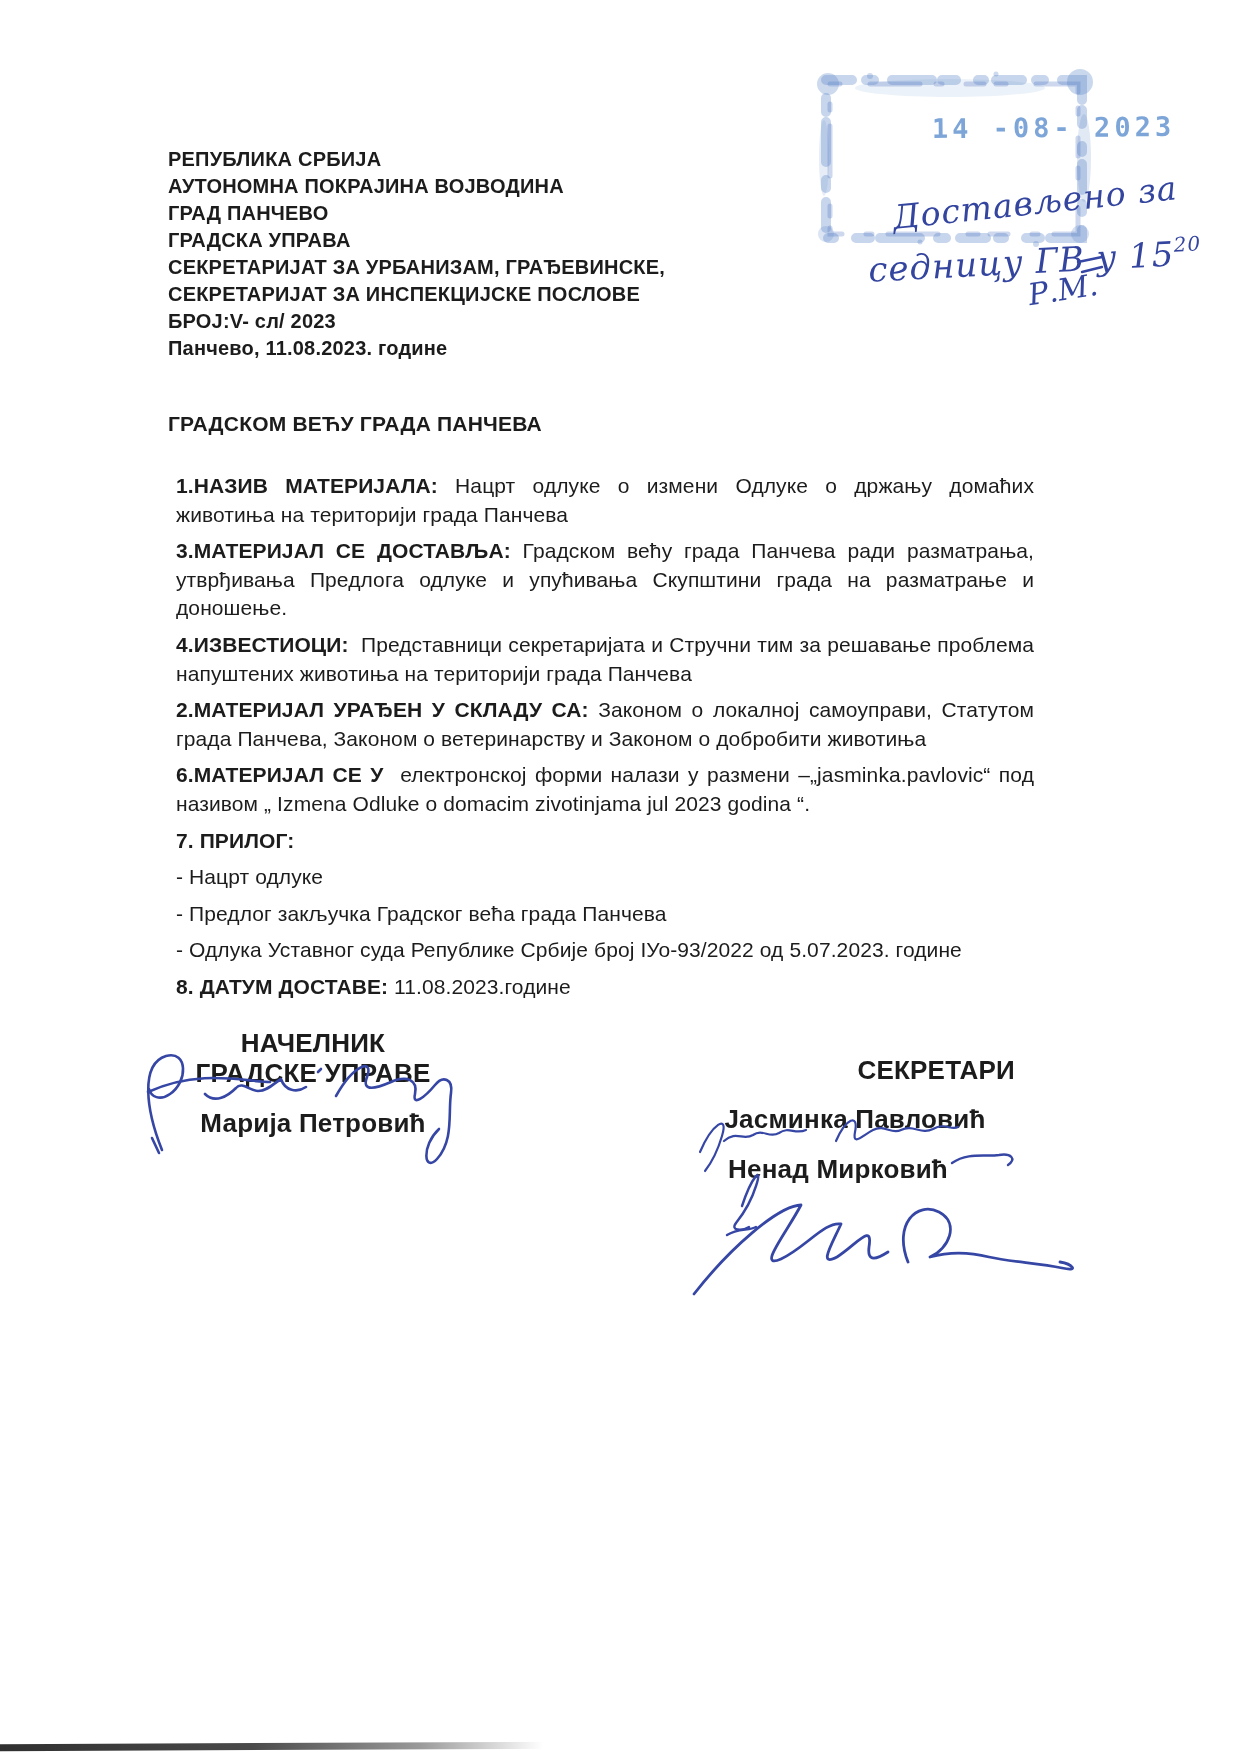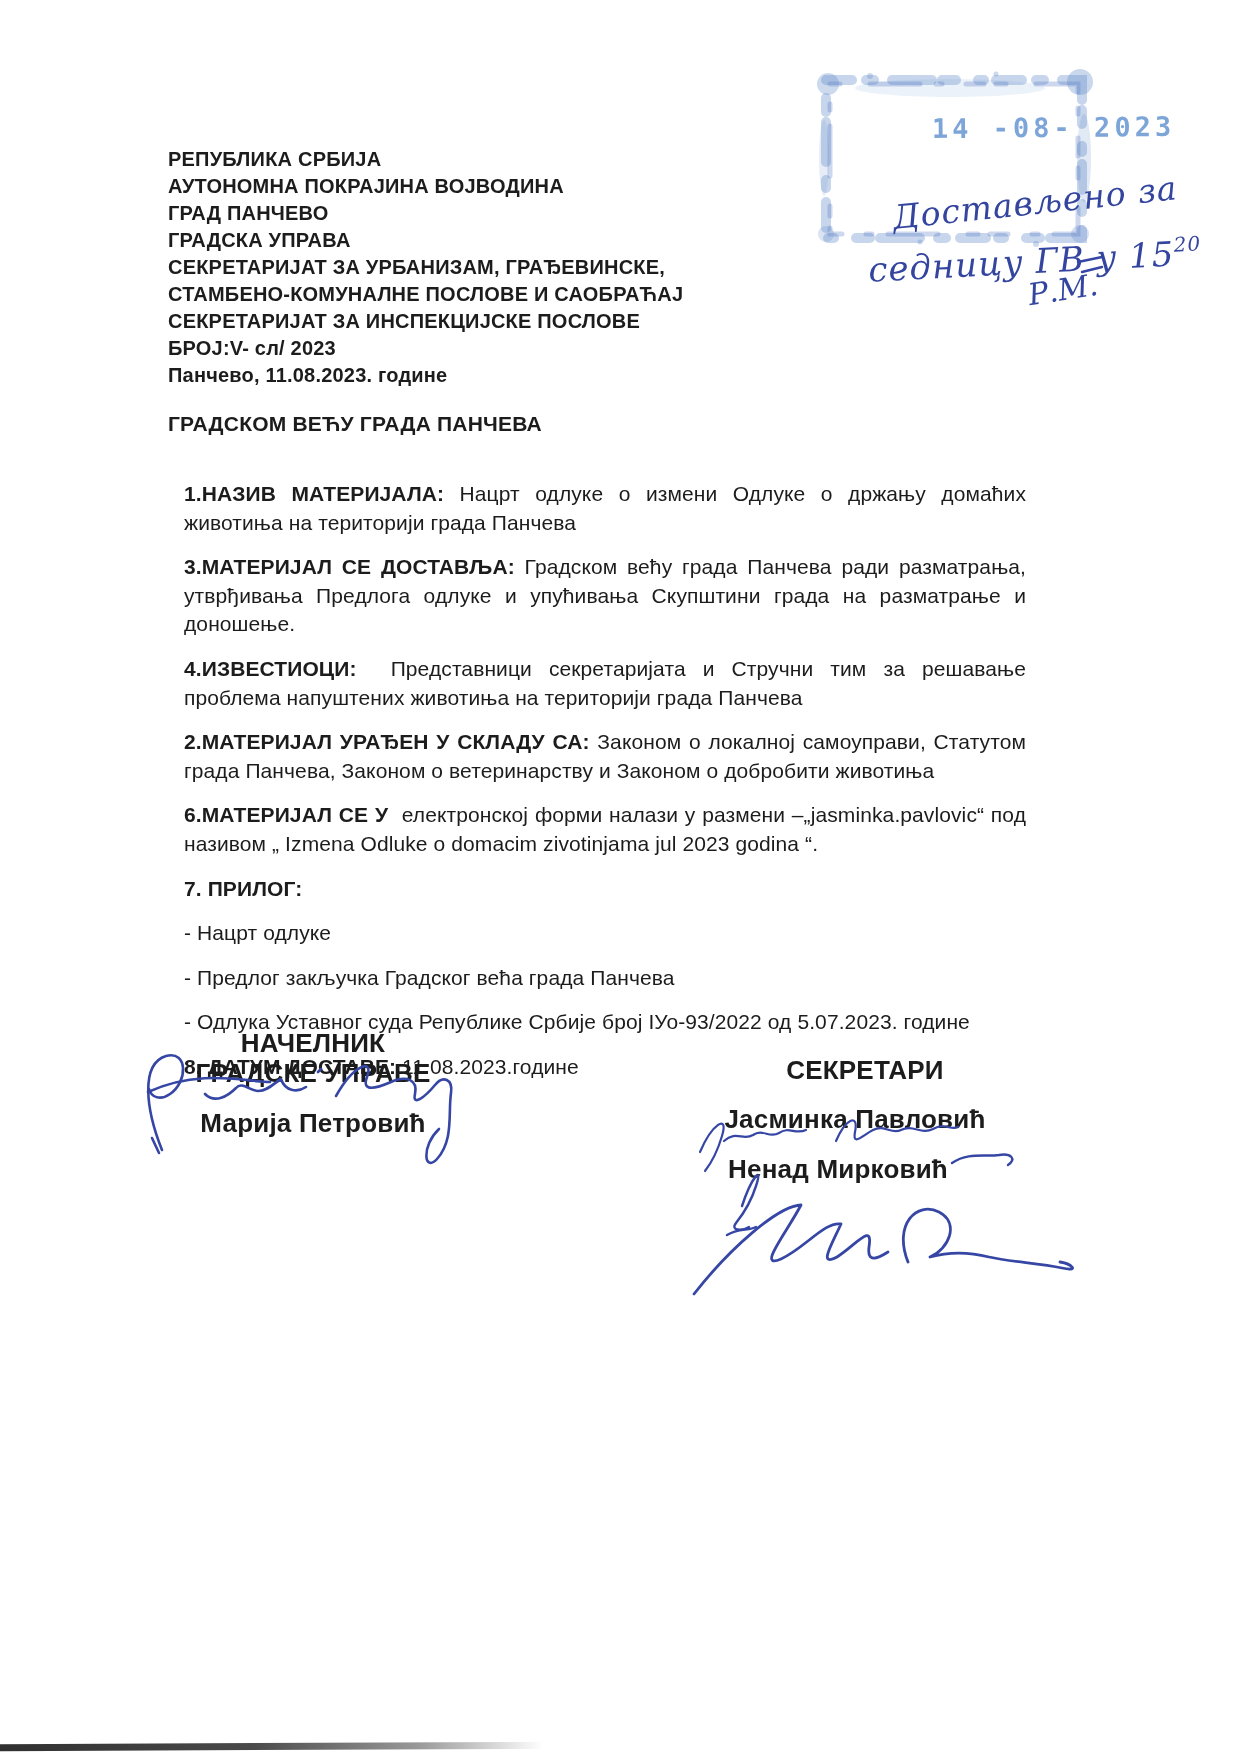--- a/index.html
+++ b/index.html
@@ -22,30 +22,30 @@
   
   .addressee{
     position:absolute;left:168px;top:412px;
     font-size:21px;font-weight:bold;letter-spacing:.2px;
   }
   
   .docbody{
     position:absolute;left:168px;top:464px;width:874px;
     font-size:21px;line-height:28.6px;letter-spacing:.1px;
   }
-  .docbody p{margin:16px;}
+  .docbody p{margin:8px;}
   .just{text-align:justify;}
   .left{text-align:left;}
   .docbody b{font-weight:bold;}
   
   .sigline{position:absolute;font-size:26px;font-weight:bold;letter-spacing:.2px;text-align:center;}
   .sig-nacelnik{left:188px;top:1028px;width:250px;}
   .sig-uprava{left:188px;top:1058px;width:250px;}
   .sig-marija{left:188px;top:1108px;width:250px;}
-  .sig-sekretari{left:715px;top:1055px;width:300px;}
+  .sig-sekretari{left:715px;top:1055px;width:300px;text-align:right;}
   .sig-jasminka{left:705px;top:1104px;width:300px;}
   .sig-nenad{left:688px;top:1154px;width:300px;text-align:center;}
   
   .stamp-box{position:absolute;left:800px;top:66px;width:320px;height:230px;}
   .stamp-date{
     position:absolute;left:932px;top:112px;
     font-size:27px;font-weight:bold;letter-spacing:4px;
     color:#6f9cd4;opacity:.9;white-space:nowrap;
     font-family:"DejaVu Sans Mono", monospace;
     transform:rotate(-.5deg);
@@ -94,21 +94,20 @@
   <div class="hw hw1">Достављено за</div>
   <div class="hw hw2"><span>седницу ГВ у 15</span><sup>20</sup></div>
   <div class="hw hw3">Р.М.</div>
 
   <div class="letterhead">
     <div>РЕПУБЛИКА СРБИЈА</div>
     <div>АУТОНОМНА ПОКРАЈИНА ВОЈВОДИНА</div>
     <div>ГРАД ПАНЧЕВО</div>
     <div>ГРАДСКА УПРАВА</div>
     <div>СЕКРЕТАРИЈАТ ЗА УРБАНИЗАМ, ГРАЂЕВИНСКЕ,</div>
-    <div>СТАМБЕНО-КОМУНАЛНЕ ПОСЛОВЕ И САОБРАЋАЈ</div>
     <div>СЕКРЕТАРИЈАТ ЗА ИНСПЕКЦИЈСКЕ ПОСЛОВЕ</div>
     <div>БРОЈ:V- сл/ 2023</div>
     <div>Панчево, 11.08.2023. године</div>
   </div>
 
   <div class="addressee">ГРАДСКОМ ВЕЋУ ГРАДА ПАНЧЕВА</div>
 
   <div class="docbody">
     <p class="just"><b>1.НАЗИВ МАТЕРИЈАЛА:</b> <span>Нацрт одлуке о измени Одлуке о држању домаћих животиња  на територији града Панчева</span></p>
     <p class="just"><b>3.МАТЕРИЈАЛ СЕ ДОСТАВЉА:</b> <span>Градском већу града Панчева ради разматрања,  утврђивања Предлога одлуке и упућивања Скупштини града на разматрање и доношење.</span></p>

